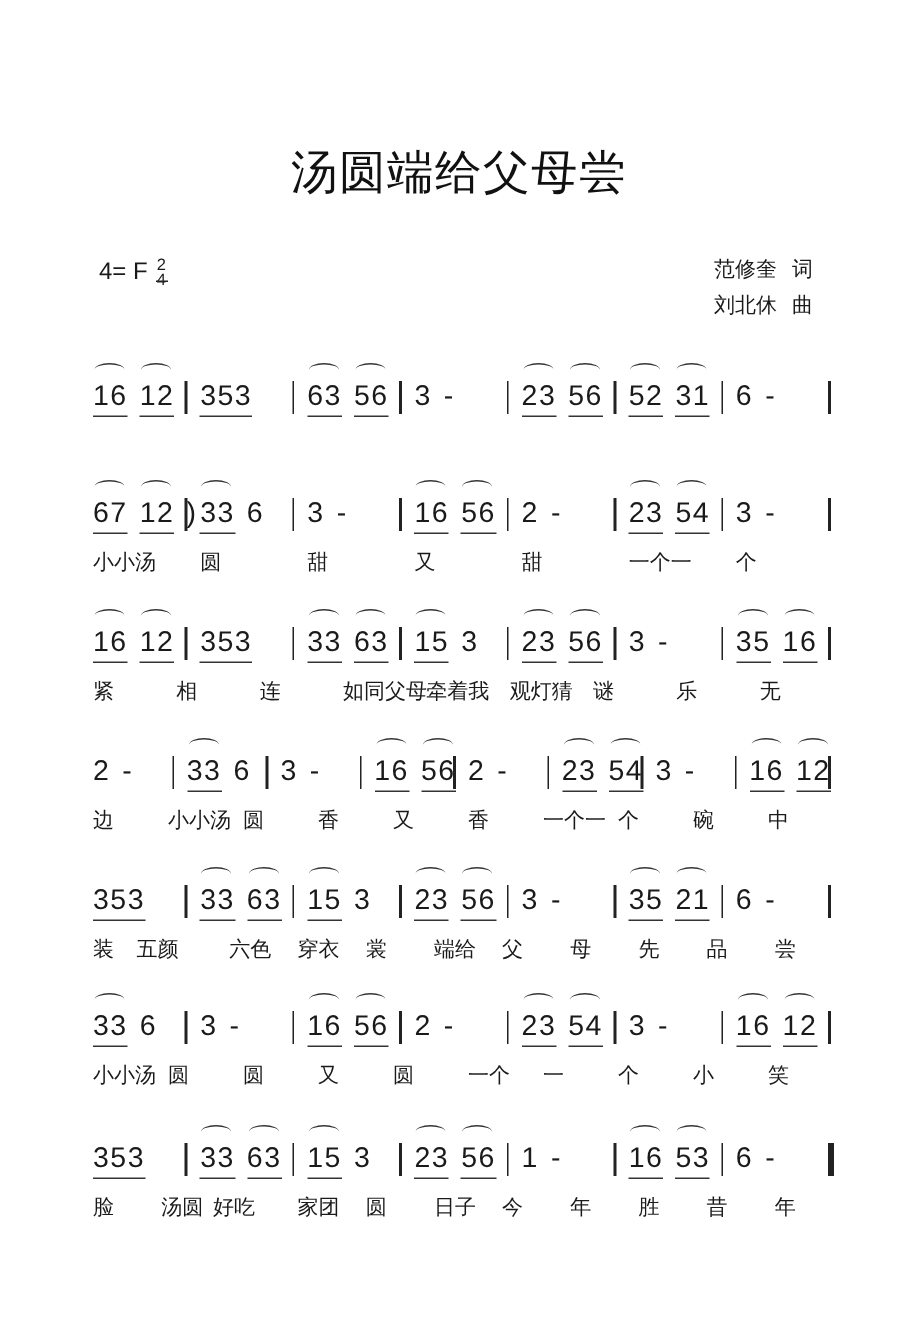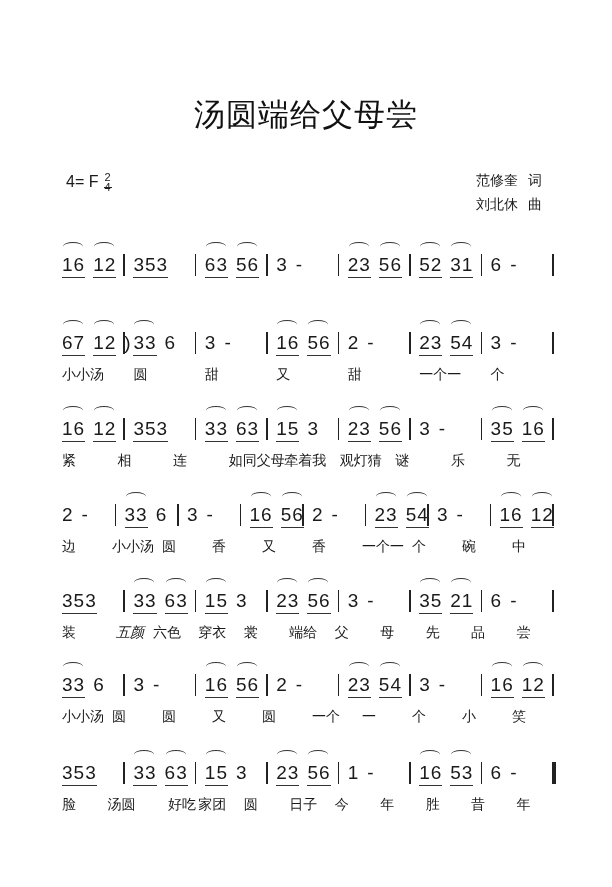--- a/index.html
+++ b/index.html
@@ -151,21 +151,21 @@
       <div class="bar" style="left: 208.286px;"></div>
       <div class="notes" style="left: 218.286px;"><span class="grp u">23<span class="slur" style="left: 1px; width: 20px;"></span></span><span class="grp u">56<span class="slur" style="left: 1px; width: 20px;"></span></span></div>
       <div class="bar" style="left: 279.714px;"></div>
       <div class="notes" style="left: 289.714px;"><span class="grp">3</span><span class="grp">-</span></div>
       <div class="bar" style="left: 351.143px;"></div>
       <div class="notes" style="left: 361.143px;"><span class="grp u">35<span class="slur" style="left: 1px; width: 20px;"></span></span><span class="grp u">21<span class="slur" style="left: 1px; width: 20px;"></span></span></div>
       <div class="bar" style="left: 422.571px;"></div>
       <div class="notes" style="left: 432.571px;"><span class="grp">6</span><span class="grp">-</span></div>
       <div class="bar" style="left: 494px;"></div>
       <span class="lyr" style="left: 4px;">装</span>
-      <span class="lyr" style="left: 58px; font-style: italic;">五颜</span>
+      <span class="lyr" style="left: 33px;">五颜</span>
       <span class="lyr" style="left: 94.9091px;">六色</span>
       <span class="lyr" style="left: 140.364px;">穿衣</span>
       <span class="lyr" style="left: 185.818px;">裳</span>
       <span class="lyr" style="left: 231.273px;">端给</span>
       <span class="lyr" style="left: 276.727px;">父</span>
       <span class="lyr" style="left: 322.182px;">母</span>
       <span class="lyr" style="left: 367.636px;">先</span>
       <span class="lyr" style="left: 413.091px;">品</span>
       <span class="lyr" style="left: 458.545px;">尝</span>
     </div>
@@ -205,21 +205,21 @@
       <div class="notes" style="left: 218.286px;"><span class="grp u">23<span class="slur" style="left: 1px; width: 20px;"></span></span><span class="grp u">56<span class="slur" style="left: 1px; width: 20px;"></span></span></div>
       <div class="bar" style="left: 279.714px;"></div>
       <div class="notes" style="left: 289.714px;"><span class="grp">1</span><span class="grp">-</span></div>
       <div class="bar" style="left: 351.143px;"></div>
       <div class="notes" style="left: 361.143px;"><span class="grp u">16<span class="slur" style="left: 1px; width: 20px;"></span></span><span class="grp u">53<span class="slur" style="left: 1px; width: 20px;"></span></span></div>
       <div class="bar" style="left: 422.571px;"></div>
       <div class="notes" style="left: 432.571px;"><span class="grp">6</span><span class="grp">-</span></div>
       <div class="bar end" style="left: 494px;"></div>
       <span class="lyr" style="left: 4px;">脸</span>
       <span class="lyr" style="left: 49.4545px;">汤圆</span>
-      <span class="lyr" style="left: 110px;">好吃</span>
+      <span class="lyr" style="left: 84px;">好吃</span>
       <span class="lyr" style="left: 140.364px;">家团</span>
       <span class="lyr" style="left: 185.818px;">圆</span>
       <span class="lyr" style="left: 231.273px;">日子</span>
       <span class="lyr" style="left: 276.727px;">今</span>
       <span class="lyr" style="left: 322.182px;">年</span>
       <span class="lyr" style="left: 367.636px;">胜</span>
       <span class="lyr" style="left: 413.091px;">昔</span>
       <span class="lyr" style="left: 458.545px;">年</span>
     </div>
   </div>

